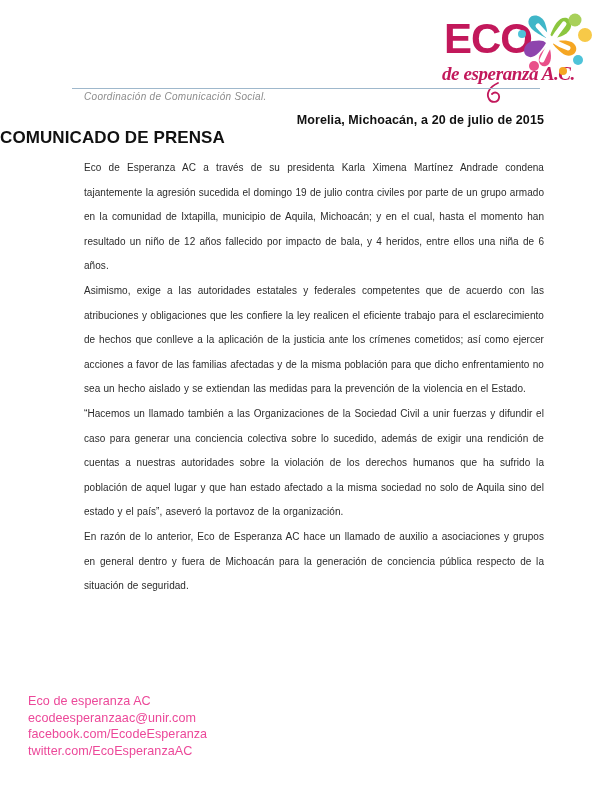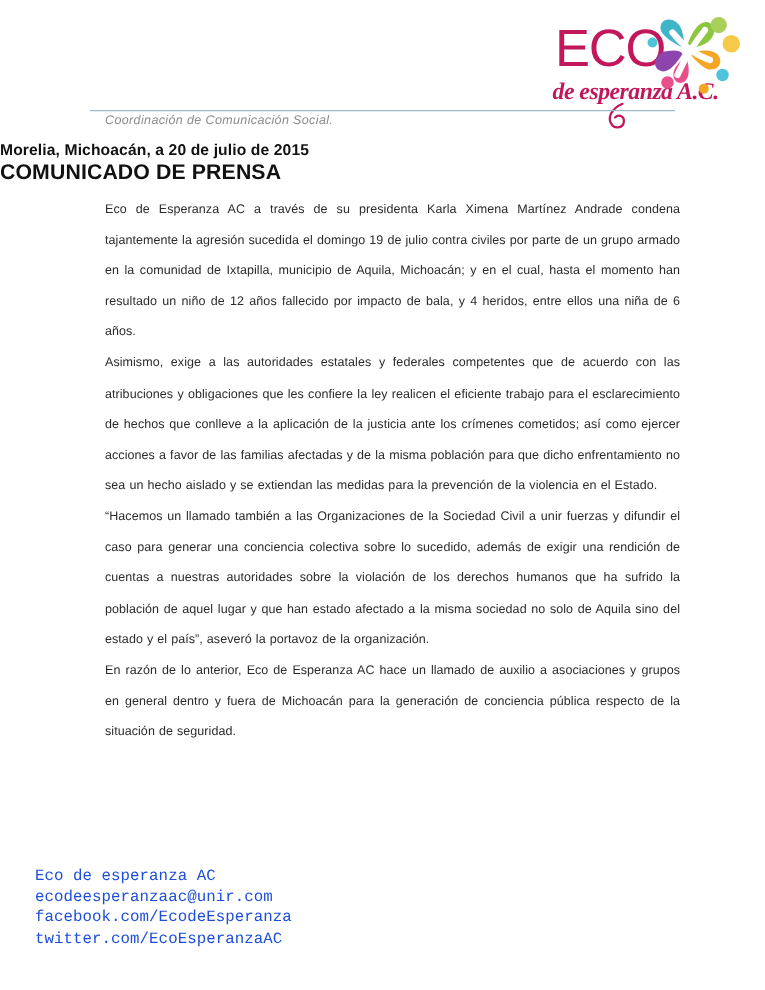--- a/index.html
+++ b/index.html
@@ -28,21 +28,21 @@
     top: 8px;
     width: 172px;
     height: 92px;
   }
   .logo-eco {
     position: absolute;
     left: 12px;
     top: 10px;
     font-family: "Liberation Sans", sans-serif;
     font-size: 42px;
-    font-weight: normal;
+    font-weight: bold;
     letter-spacing: -1px;
     color: #c2185b;
     line-height: 1;
   }
   .logo-tagline {
     position: absolute;
     left: 10px;
     top: 55px;
     font-family: "Liberation Serif", serif;
     font-style: italic;
@@ -87,21 +87,21 @@
     letter-spacing: 0.3px;
     white-space: nowrap;
   }
 
   
   .dateline {
     position: absolute;
     left: 0;
     top: 113px;
     width: 544px;
-    text-align: left;
+    text-align: right;
     font-family: "Liberation Sans", sans-serif;
     font-size: 12.5px;
     font-weight: bold;
     color: #111111;
     letter-spacing: 0.1px;
   }
   .comunicado {
     position: absolute;
     left: 0;
     top: 128px;
@@ -130,24 +130,24 @@
     color: #2b2b2b;
     letter-spacing: 0.05px;
     word-spacing: 0.4px;
   }
 
   
   .footer {
     position: absolute;
     left: 28px;
     top: 693px;
-    font-family: Liberation Mono, monospace;
+    font-family: Liberation Sans, sans-serif;
     font-size: 12.6px;
     line-height: 16.6px;
-    color: #1d4ed8;
+    color: #ec4899;
     letter-spacing: 0.05px;
   }
   .footer div { white-space: nowrap; }
 </style>
 </head>
 <body>
 
 <div class="page">
 
   <div class="logo-block">

